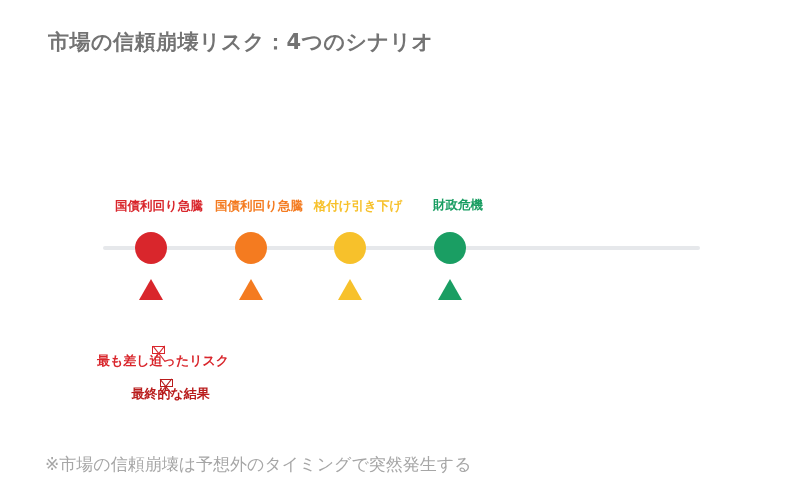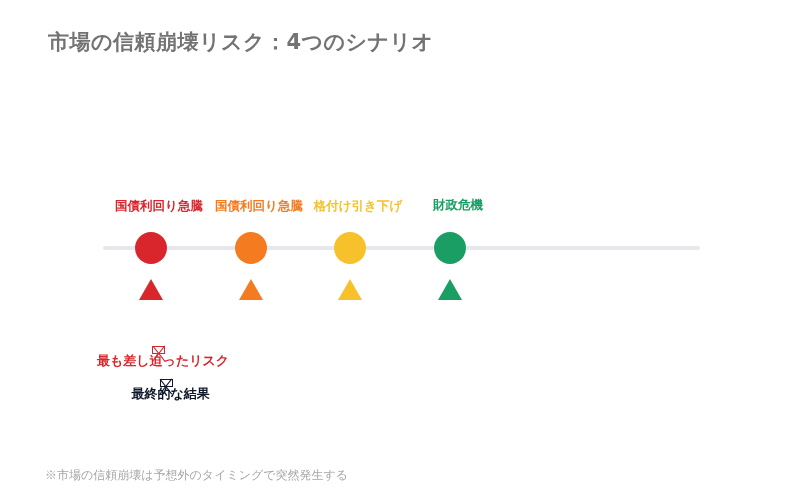--- a/index.html
+++ b/index.html
@@ -146,26 +146,25 @@
   .legend-text {
     font-size: 13px;
     font-weight: bold;
     line-height: 1;
   }
 
   
   #footnote {
     position: absolute;
     left: 45px;
-    top: 470px;
-    font-size: 12px;
+    top: 456px;
+    font-size: 17px;
     color: #A6A6A6;
     white-space: nowrap;
     line-height: 1;
-    font-family: Liberation Mono, monospace;
   }
 </style>
 </head>
 <body>
 
 <div id="slide" style="background: rgb(255, 255, 255);">
 
   <div id="title" style="color: #737373;">市場の信頼崩壊リスク：4つのシナリオ</div>
 
   <div id="timeline-area">
@@ -202,21 +201,21 @@
 
     <div class="legend-row" style="color: rgb(217, 38, 44);">
       <span class="legend-marker">
         <span class="box"></span>
         <span class="d1"></span>
         <span class="d2"></span>
       </span>
       <span class="legend-text">最も差し迫ったリスク</span>
     </div>
 
-    <div class="legend-row" style="color: #0f172a; margin-left: 15px;">
+    <div class="legend-row" style="color: #b91c1c; margin-left: 15px;">
       <span class="legend-marker">
         <span class="box"></span>
         <span class="d1"></span>
         <span class="d2"></span>
       </span>
       <span class="legend-text">最終的な結果</span>
     </div>
 
   </div>
 

